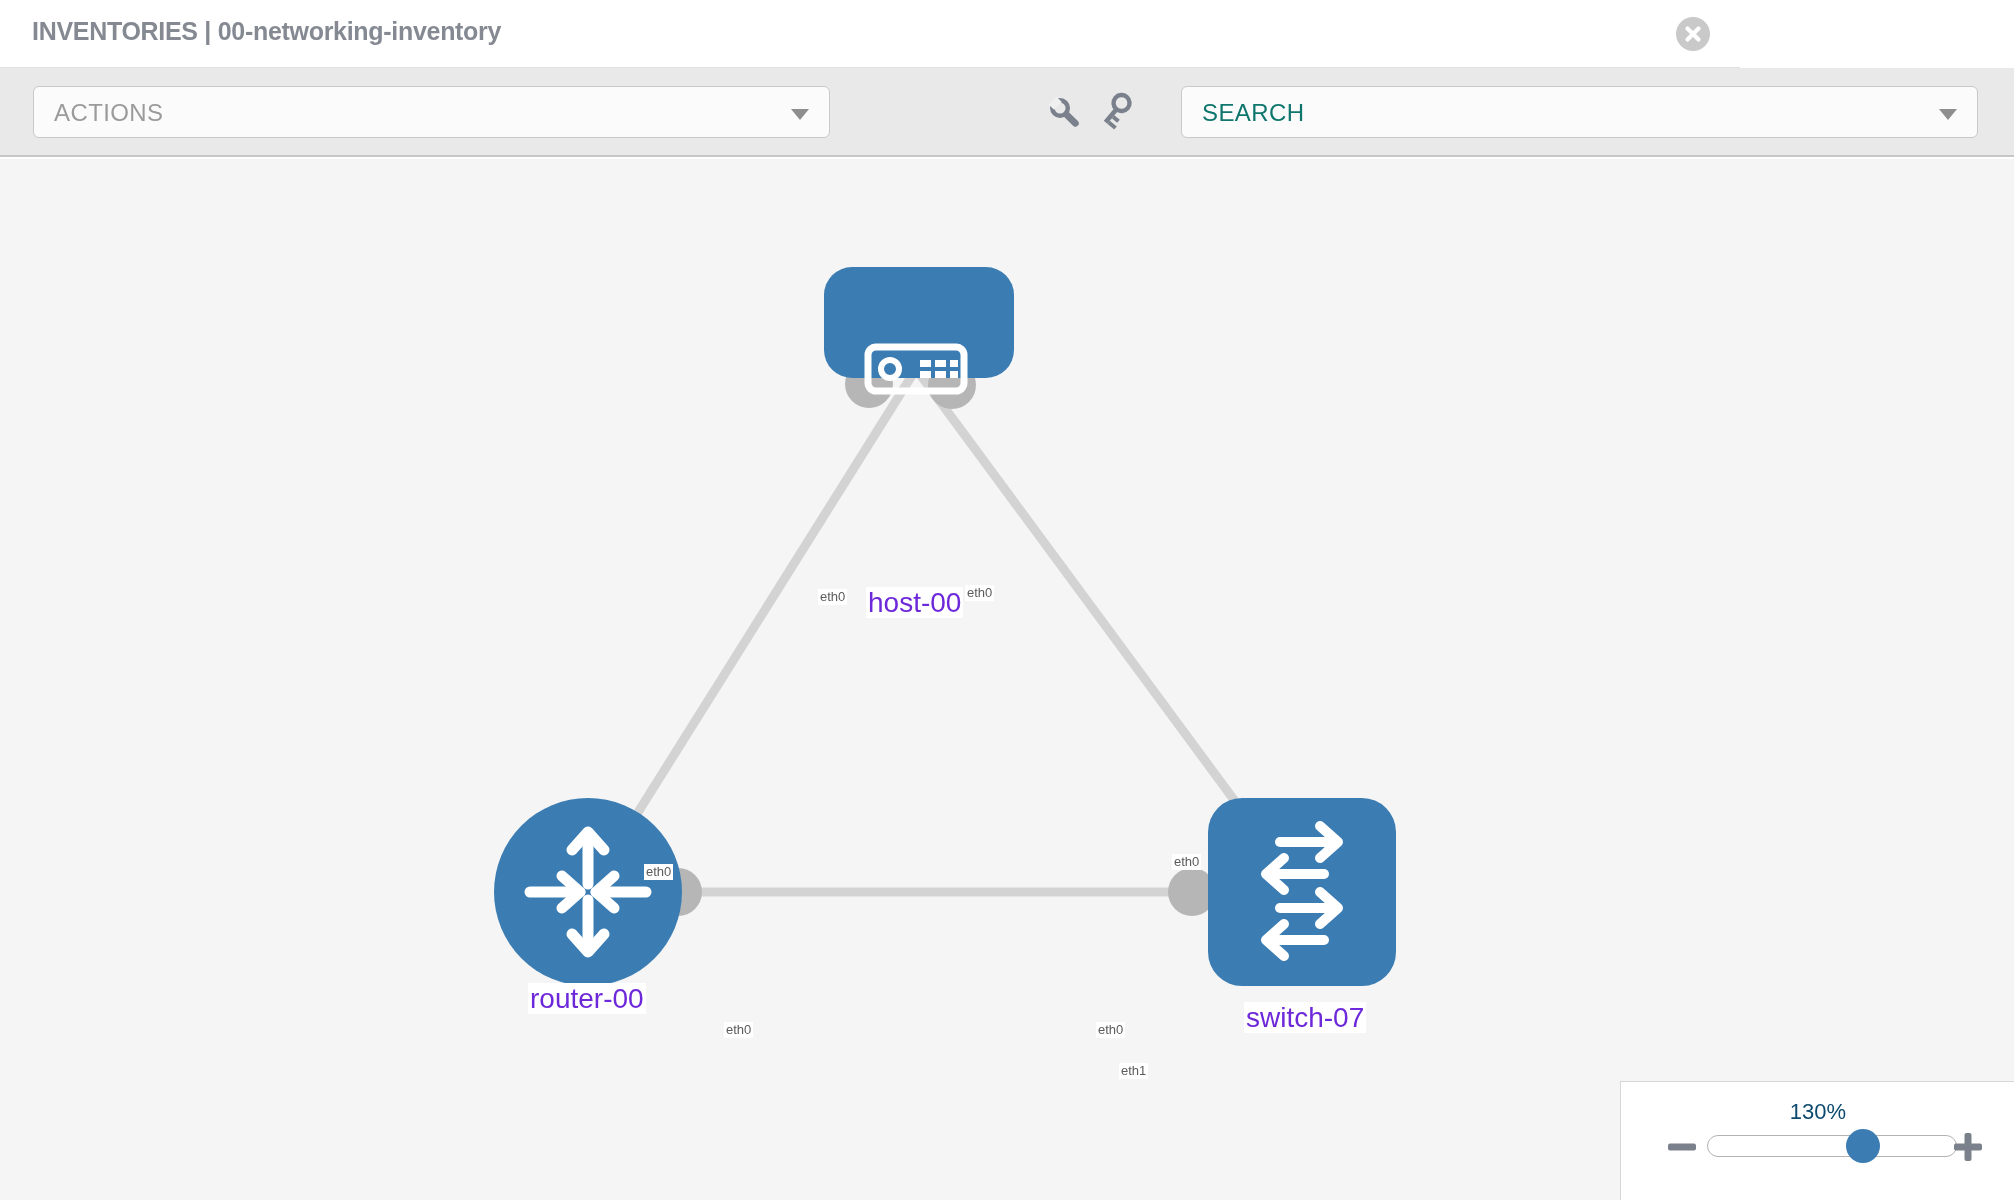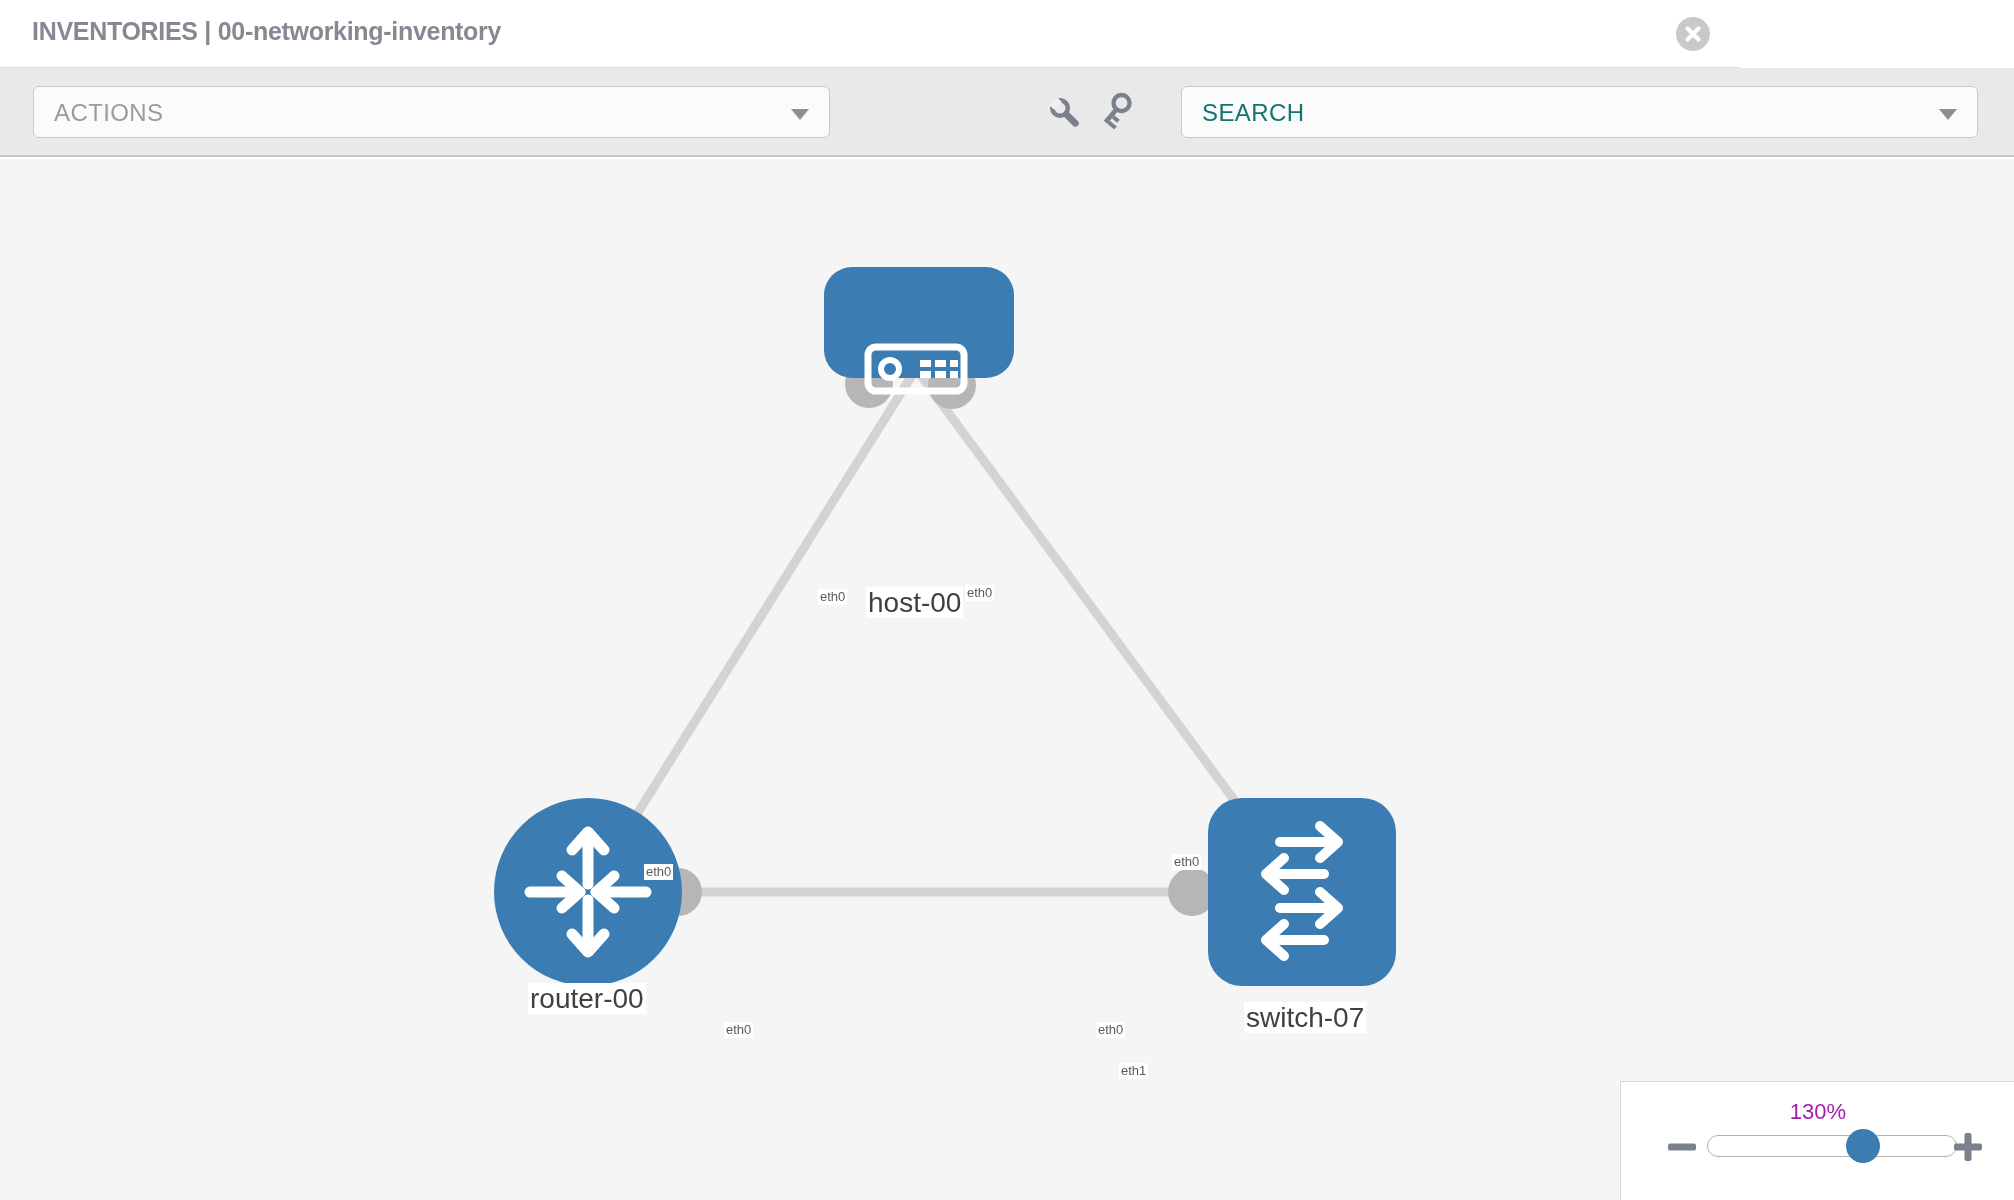--- a/index.html
+++ b/index.html
@@ -125,21 +125,21 @@
   }
   .topology-svg {
     position: absolute;
     left: 0; top: 0;
   }
 
   
   .node-label {
     position: absolute;
     background: #ffffff;
-    color: #404040;
+    color: #6d28d9;
     font-size: 28px;
     white-space: nowrap;
     line-height: 1.05;
     padding: 1px 2px;
   }
   .iface-label {
     position: absolute;
     background: #ffffff;
     color: #5b5b5b;
     font-size: 13px;
@@ -161,21 +161,21 @@
     border-bottom: none;
     box-sizing: border-box;
   }
   .zoom-pct {
     position: absolute;
     left: 0;
     top: 17px;
     width: 394px;
     text-align: center;
     font-size: 22px;
-    color: #a21caf;
+    color: #0c4a6e;
   }
   .zoom-minus, .zoom-plus {
     position: absolute;
     top: 48px;
     width: 34px;
     height: 34px;
     cursor: pointer;
   }
   .zoom-minus { left: 44px; }
   .zoom-plus  { left: 330px; }

